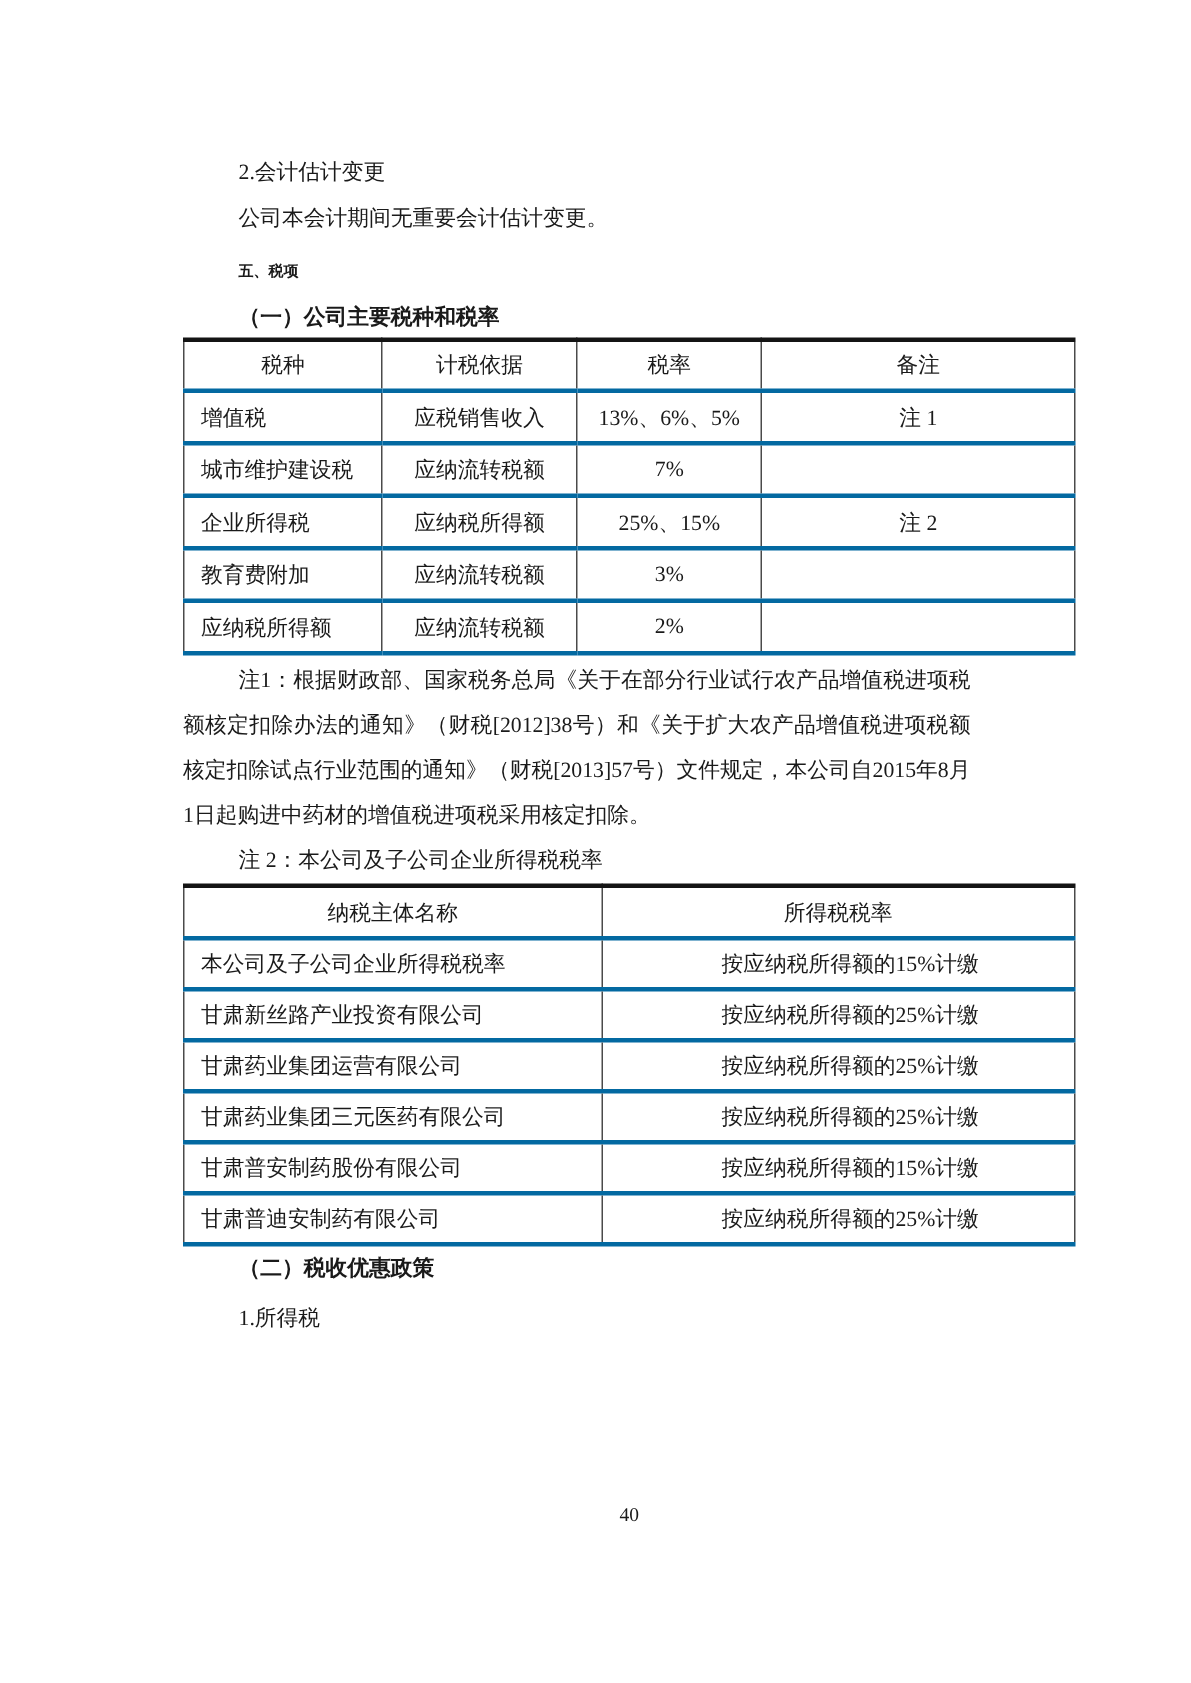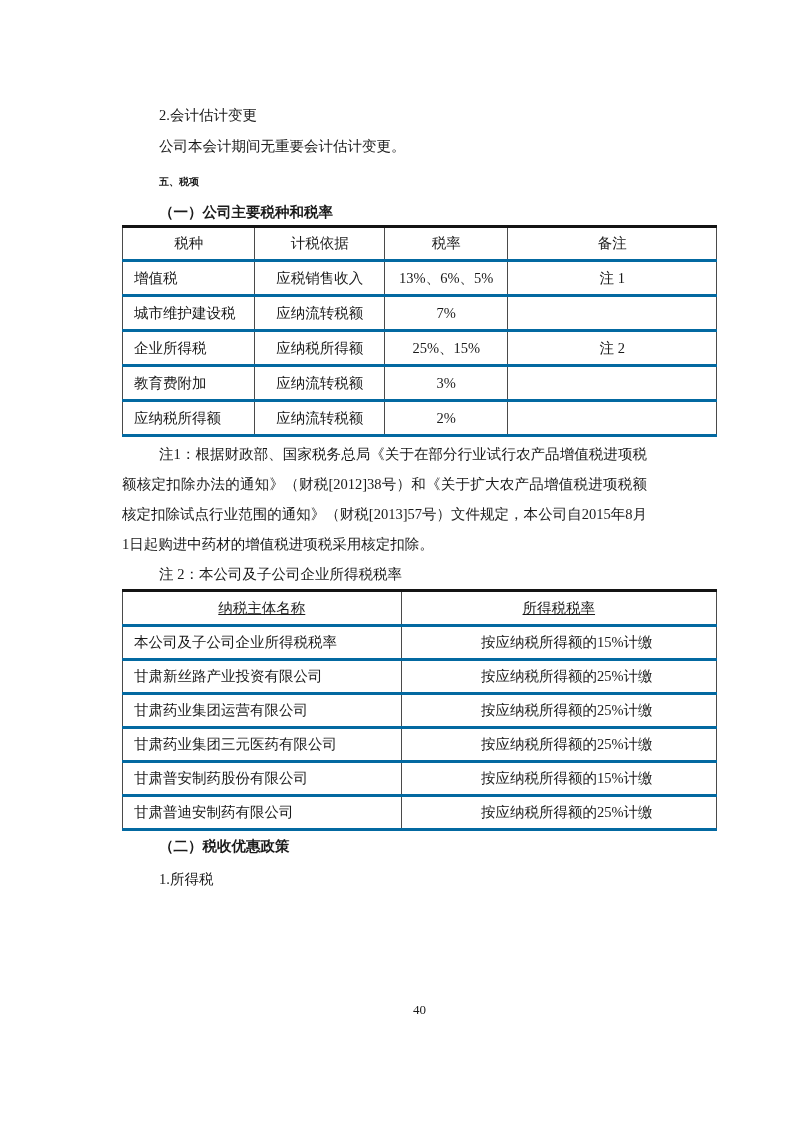--- a/index.html
+++ b/index.html
@@ -62,21 +62,21 @@
     padding: 0 4px;
     border-right: 1px solid #4a4a4a;
     border-bottom: 3px solid #0369a1;
     text-align: center;
     overflow: hidden;
     white-space: nowrap;
   }
   th:last-child, td:last-child { border-right: none; }
   thead th { height: 31px; }
   .t1 td { height: 32px; }
-  .t2 thead th { height: 32px; text-decoration: underline; }
+  .t2 thead th { height: 32px; }
   .t2 td { height: 31px; padding-left: 20px; }
   td.left {
     text-align: left;
     padding-left: 11px;
   }
   .t1 col.c1 { width: 22.3%; }
   .t1 col.c2 { width: 21.8%; }
   .t1 col.c3 { width: 20.8%; }
   .t1 col.c4 { width: 35.1%; }
   .t2 col.c1 { width: 46.9%; }

